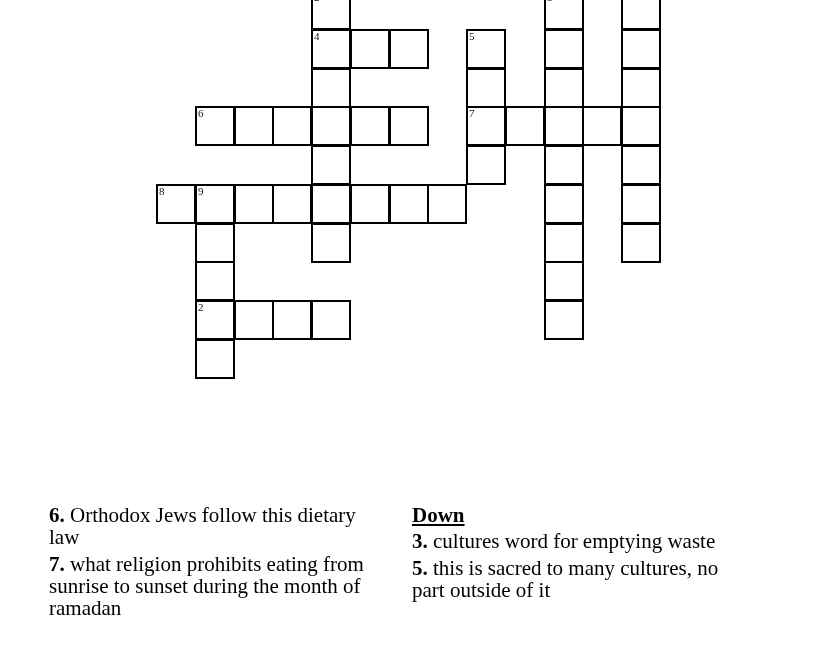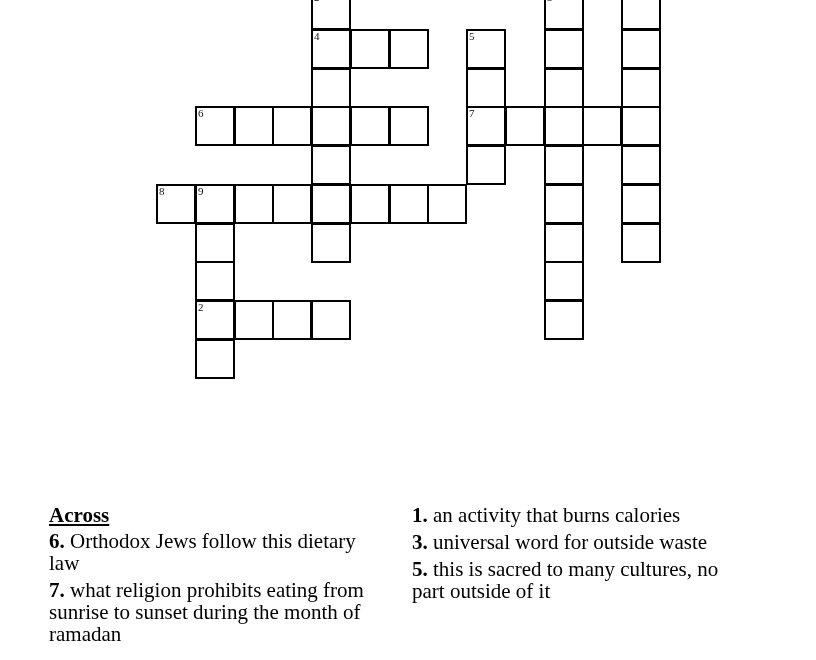--- a/index.html
+++ b/index.html
@@ -85,22 +85,21 @@
       <span class="num">2</span>
     </div>
     <div class="cell" style="left: 234px; top: 300px;"></div>
     <div class="cell" style="left: 272px; top: 300px;"></div>
     <div class="cell" style="left: 311px; top: 300px;"></div>
     <div class="cell" style="left: 544px; top: 300px;"></div>
     <div class="cell" style="left: 195px; top: 339px;"></div>
   </div>
 
 <div id="across" class="clues">
-  <div class="clue-heading">Across</div>
   <div class="clue"><span class="clue-num">6.</span><span> Orthodox Jews follow this dietary law</span></div>
   <div class="clue"><span class="clue-num">7.</span><span> what religion prohibits eating from sunrise to sunset during the month of ramadan</span></div>
 </div>
 
 <div id="down" class="clues">
-  <div class="clue"><span class="clue-num">1.</span><span> an activity that burns calories</span></div>
-  <div class="clue"><span class="clue-num">3.</span><span> universal word for outside waste</span></div>
+  <div class="clue-heading">Down</div>
+  <div class="clue"><span class="clue-num">3.</span><span> cultures word for emptying waste</span></div>
   <div class="clue"><span class="clue-num">5.</span><span> this is sacred to many cultures, no part outside of it</span></div>
 </div>
 
 </body></html>

